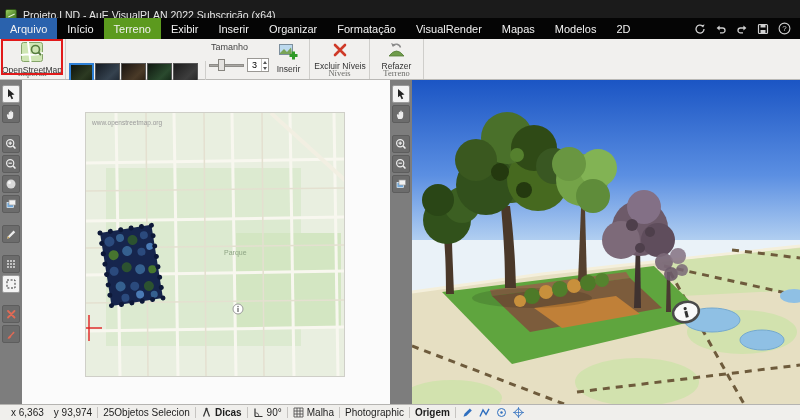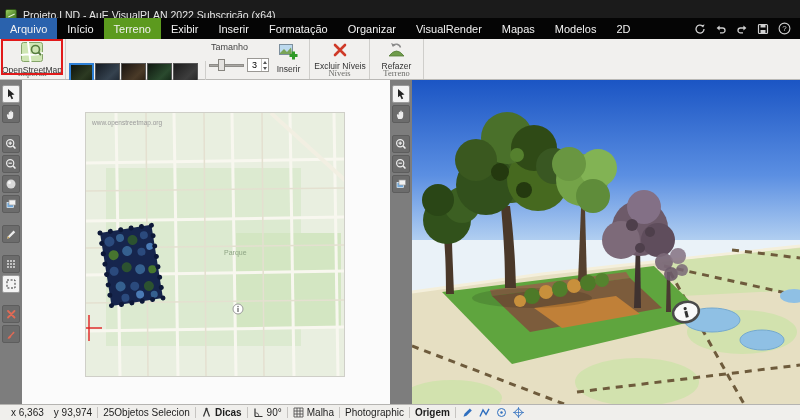--- a/index.html
+++ b/index.html
@@ -96,22 +96,22 @@
     <span class="app-icon"></span>
     <span>Projeto.LND - AuE VisualPLAN 2022 Subscrição (x64)</span>
   </div>
 
   <div class="menubar">
     <div class="menu-item file">Arquivo</div>
     <div class="menu-item">Início</div>
     <div class="menu-item active">Terreno</div>
     <div class="menu-item">Exibir</div>
     <div class="menu-item">Inserir</div>
+    <div class="menu-item">Organizar</div>
     <div class="menu-item">Formatação</div>
-    <div class="menu-item">Organizar</div>
     <div class="menu-item">VisualRender</div>
     <div class="menu-item">Mapas</div>
     <div class="menu-item">Modelos</div>
     <div class="menu-item">2D</div>
     <div class="menubar-icons">
       <span class="mb-ic">
         <svg width="12" height="12" viewBox="0 0 12 12">
             <path d="M10 6 A4 4 0 1 1 8.6 3" fill="none" stroke="#cfcfcf" stroke-width="1.3"></path>
             <path d="M10.6 1.4 L9.1 4.4 L6.8 2.6 Z" fill="#cfcfcf"></path>
           </svg>

